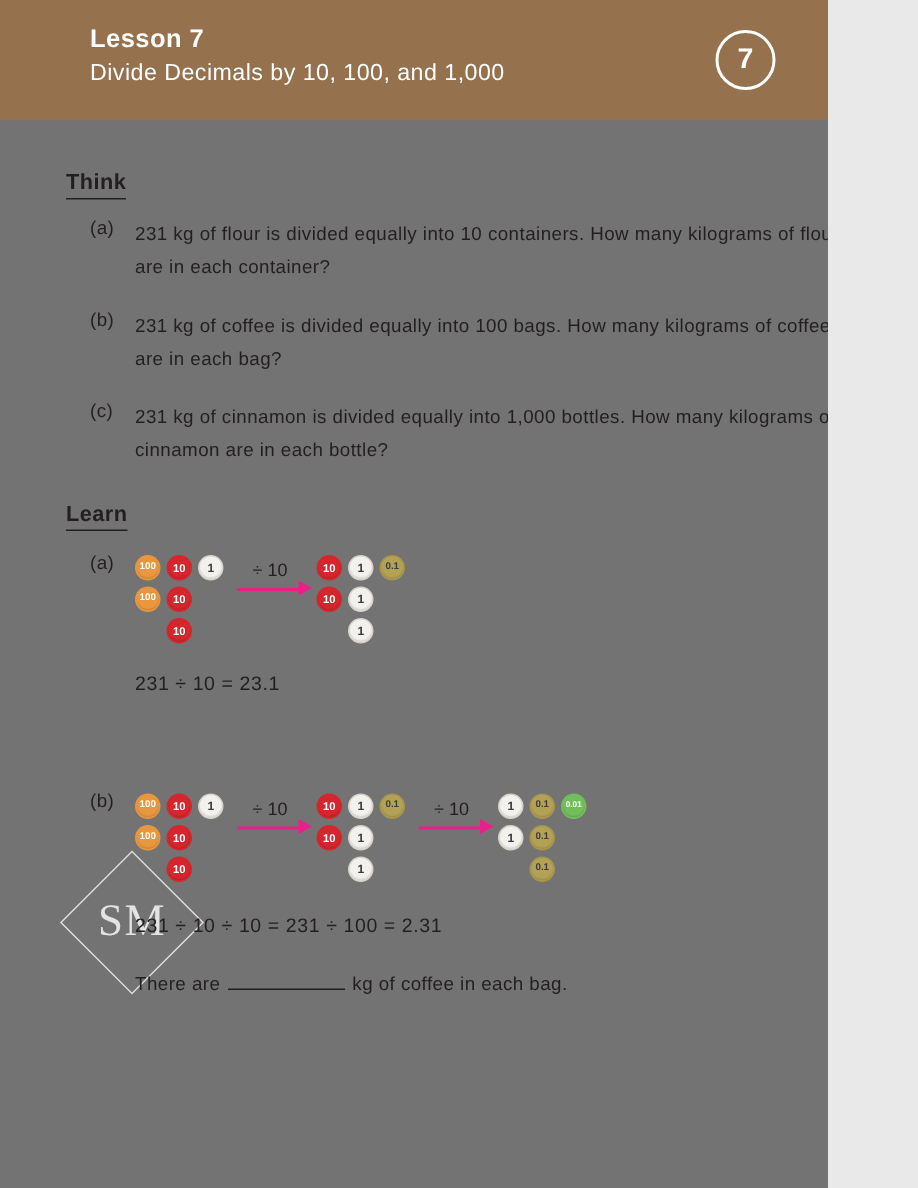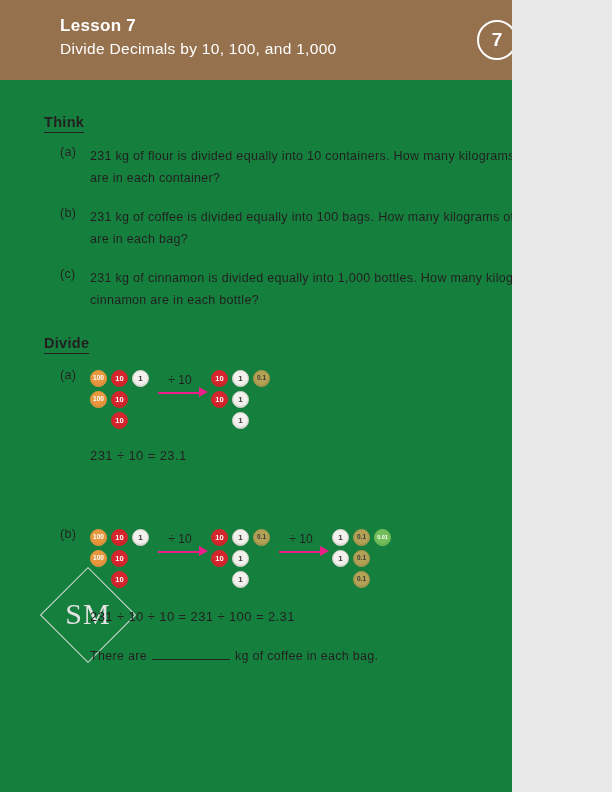--- a/index.html
+++ b/index.html
@@ -1,21 +1,21 @@
 <!DOCTYPE html>
 <html><head>
 <meta charset="utf-8">
 <style>
   * { margin: 0; padding: 0; box-sizing: border-box; }
   html, body { background: #e9e9e9; }
   body { font-family: "Liberation Sans", sans-serif; }
   .page {
     position: relative;
-    width: 512px; height: 792px;
-    background: #15803d;
+    width: 552px; height: 792px;
+    background: #737373;
     overflow: hidden;
     color: #231f20;
   }
   
   .header {
     position: absolute; left: 0; top: 0; width: 612px; height: 80px;
     background: #96714E;
   }
   .lesson-label {
     position: absolute; left: 60px; top: 16px;
@@ -143,21 +143,21 @@
   </div>
   <div class="problem" id="problem-b">
     <span class="problem-label">(b)</span>
     <span class="problem-text">231 kg of coffee is divided equally into 100 bags. How many kilograms of coffee are in each bag?</span>
   </div>
   <div class="problem" id="problem-c">
     <span class="problem-label">(c)</span>
     <span class="problem-text">231 kg of cinnamon is divided equally into 1,000 bottles. How many kilograms of cinnamon are in each bottle?</span>
   </div>
 
-  <div class="section-heading" id="learn-heading">Divide</div>
+  <div class="section-heading" id="learn-heading">Learn</div>
 
   <div class="watermark-diamond"></div>
   <div class="watermark-text">SM</div>
 
   <span class="part-label" id="part-a-label">(a)</span>
   <div class="learn-row" id="part-a-row">
       <div class="disc-group">
         <div class="disc-col">
           <div class="disc" style="background: rgb(232, 151, 62); color: rgb(255, 255, 255); border: 1px solid rgb(232, 151, 62); font-size: 6.5px;">100</div>
           <div class="disc" style="background: rgb(232, 151, 62); color: rgb(255, 255, 255); border: 1px solid rgb(232, 151, 62); font-size: 6.5px;">100</div>

